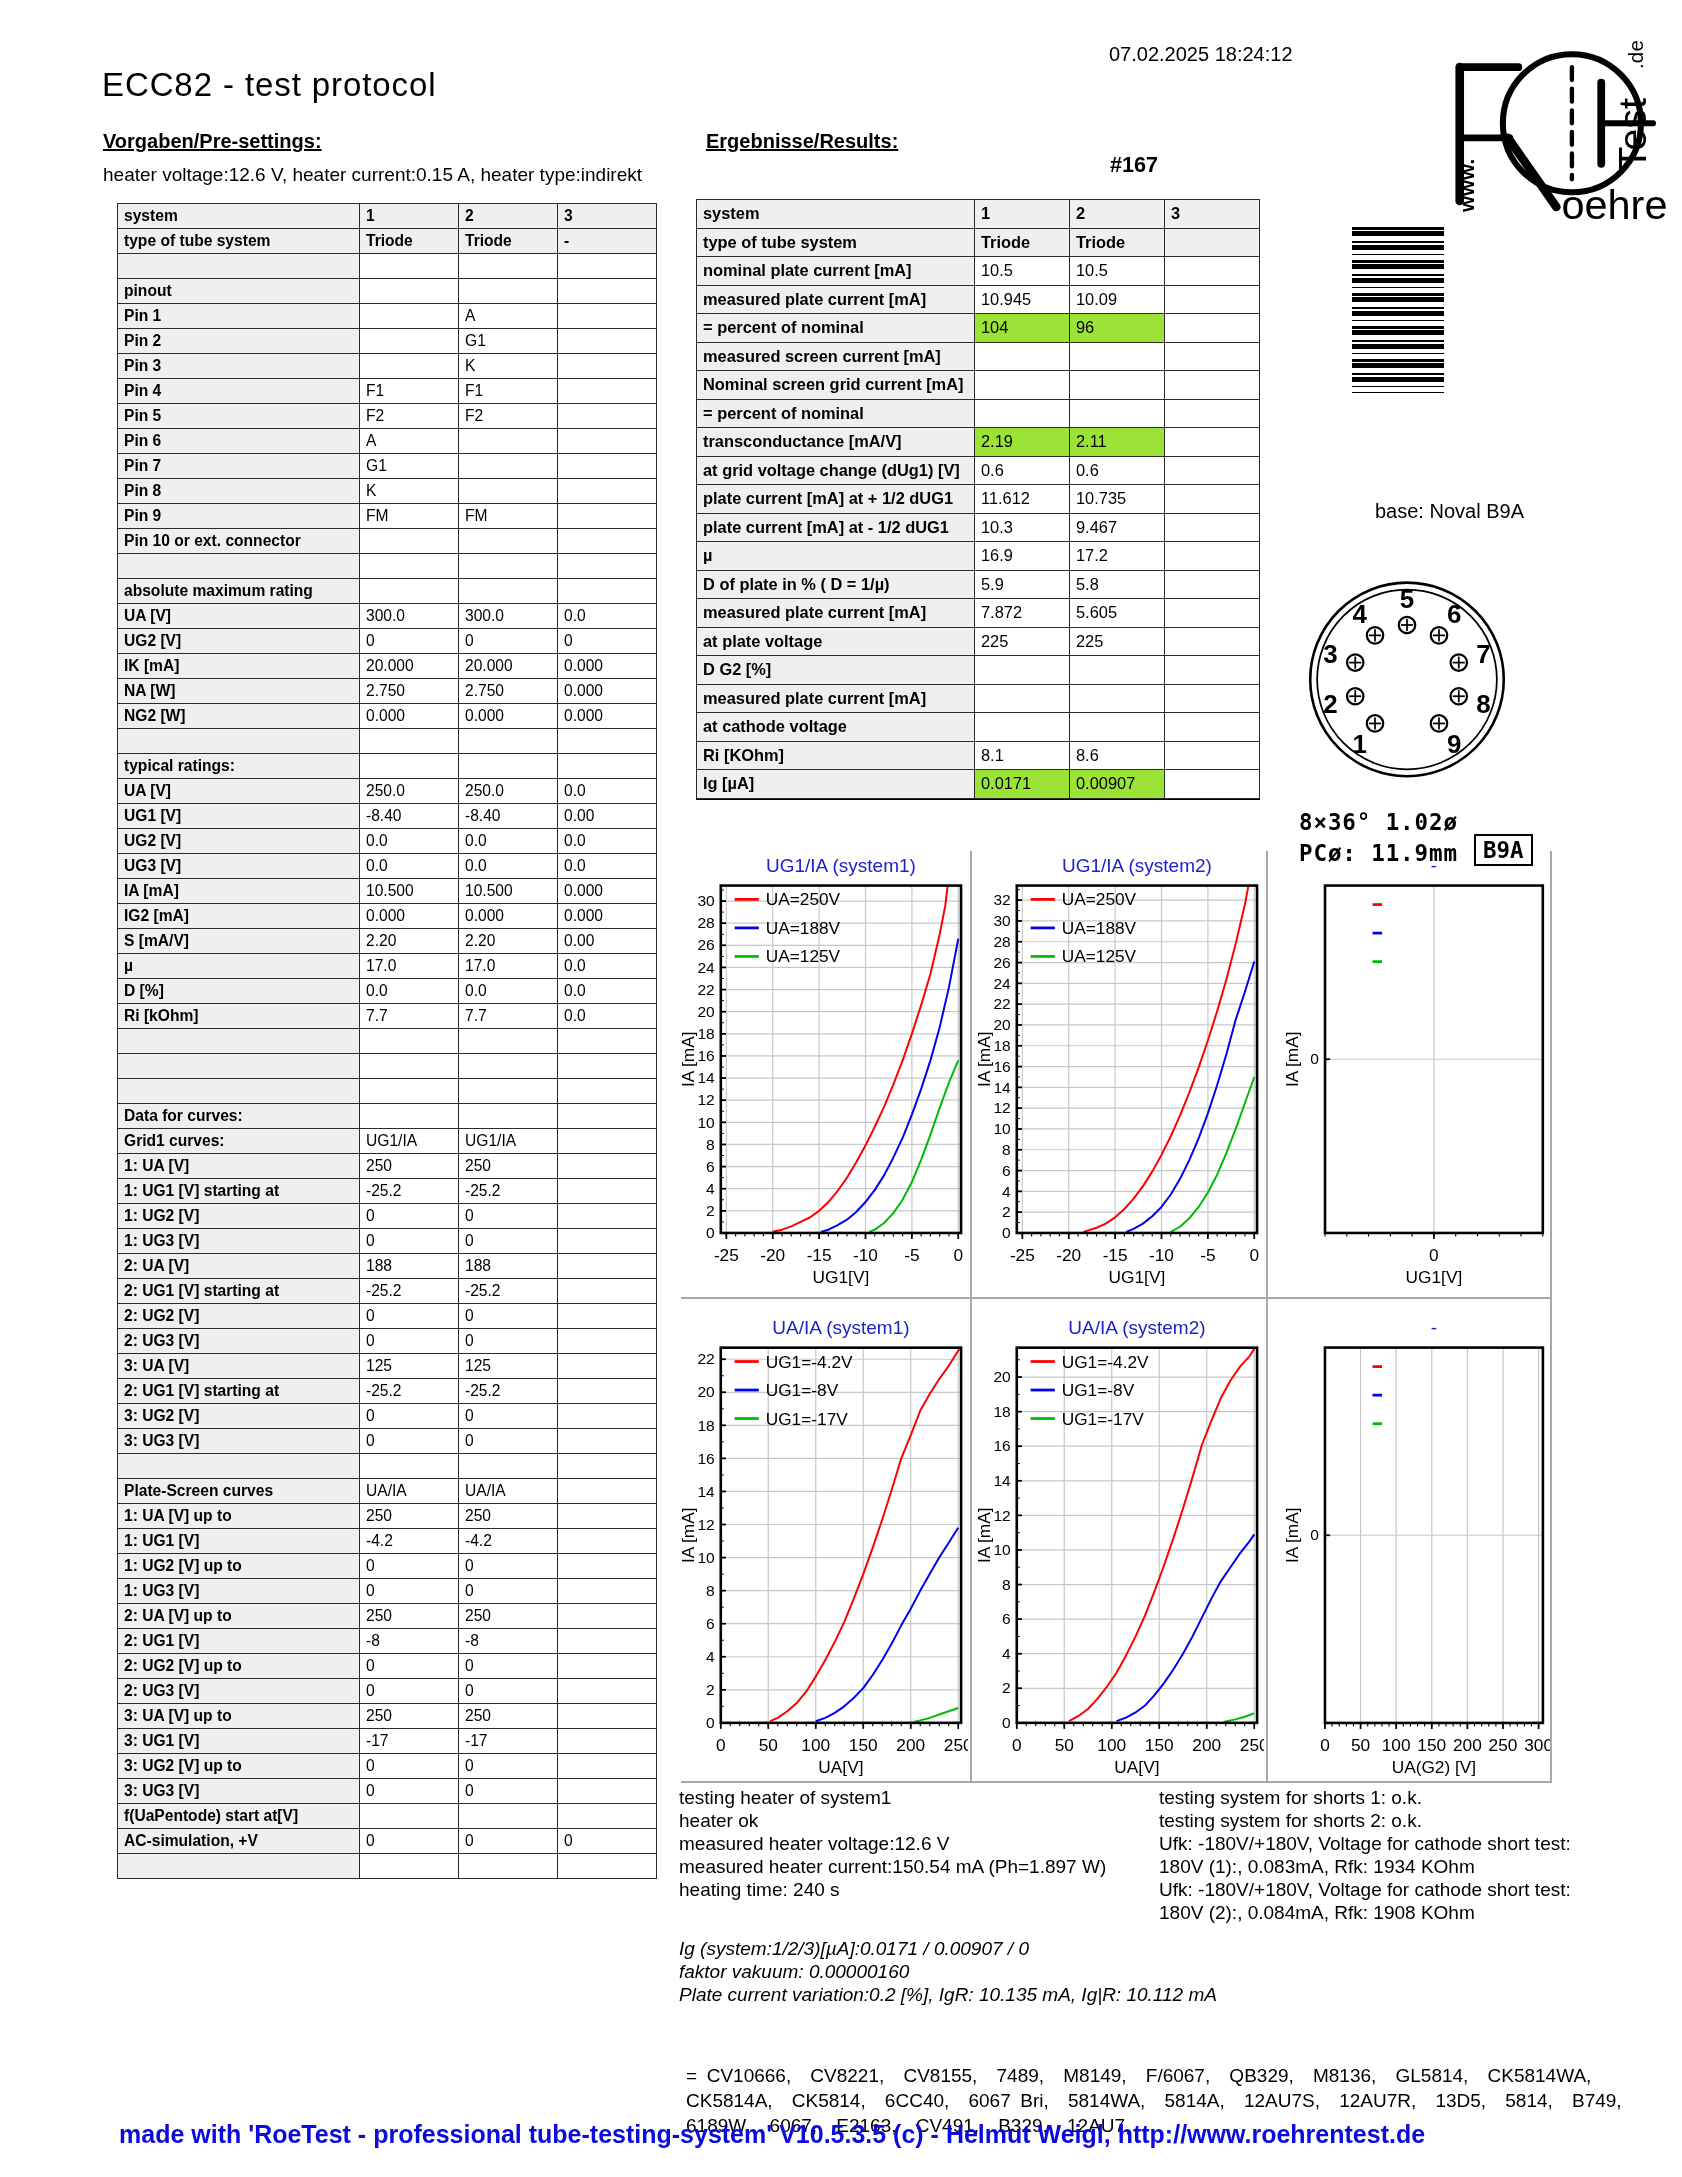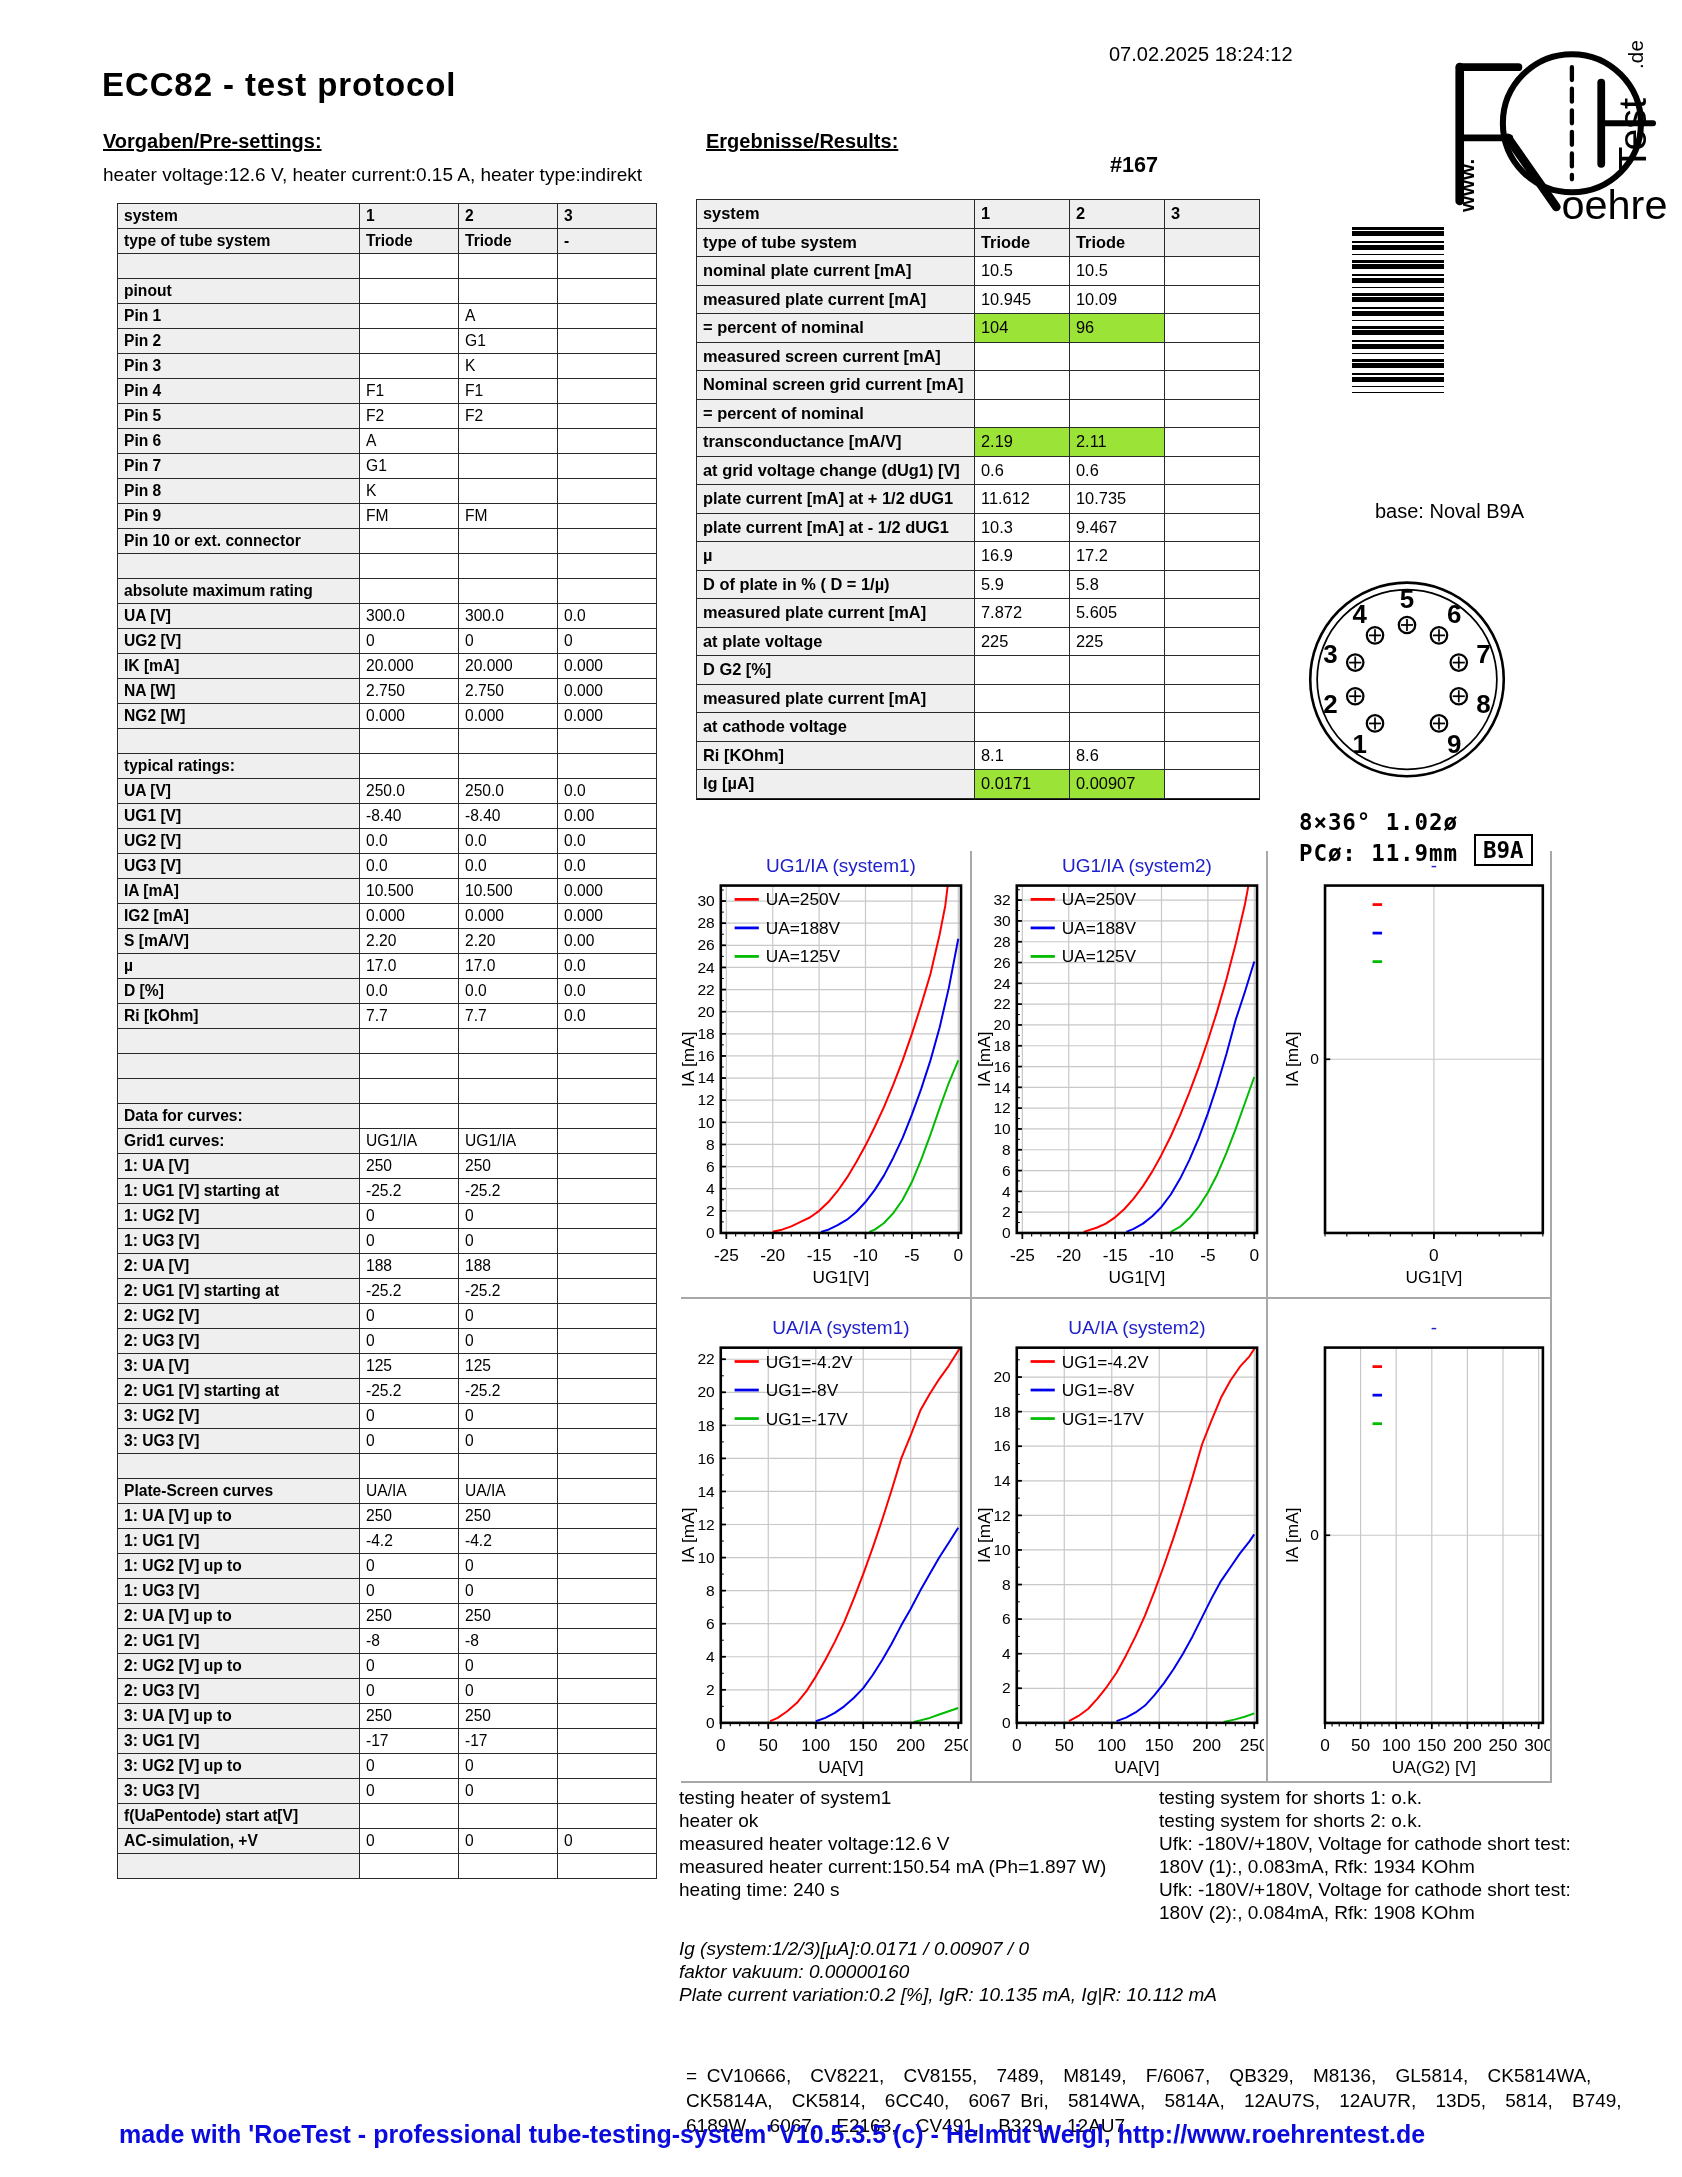--- a/index.html
+++ b/index.html
@@ -13,21 +13,21 @@
   .rtable .tl,.rtable .tv{box-sizing:border-box;border-right:1.7px solid #2a2a2a;border-bottom:1.7px solid #2a2a2a;
       padding:0 6px;display:flex;align-items:center;white-space:nowrap;overflow:hidden;}
   .rtable .tl{width:var(--lw);background:#efefef;font-weight:bold;}
   .rtable .tv{width:var(--cw);background:#fff;}
   .rtable .tv.head{background:#efefef;font-weight:bold;}
   .rtable .tv.hl{background:var(--hl,#9BE437);}
   .pres{--lw:242px;--cw:99px;--rh:25px;font-size:15.6px;}
   .res{--lw:278px;--cw:95px;--rh:28.5px;font-size:16.4px;border-bottom:1.7px solid #000;}
 
   
-  .title{left:102px;top:66px;font-size:33px;font-weight:bold;letter-spacing:0.9px;}
+  .title{left:102px;top:66px;font-size:33px;font-weight:normal;letter-spacing:0.9px;}
   .datetime{left:1109px;top:43px;font-size:20px;}
   .heading{font-size:20px;font-weight:bold;text-decoration:underline;}
   .heaterline{left:103px;top:164px;font-size:19px;}
   .serial{left:1110px;top:152px;font-size:21.6px;font-weight:bold;}
   .baselabel{left:1375px;top:500px;font-size:20px;}
   .dimtext{font-family:"DejaVu Sans Mono",monospace;font-weight:bold;font-size:22.5px;letter-spacing:0.9px;}
   .b9abox{left:1474px;top:834px;border:2.6px solid #000;padding:0.9px 7px;
           font-family:"DejaVu Sans Mono",monospace;font-weight:bold;font-size:22.5px;}
   .barcode{left:1352px;top:227px;width:92px;height:166px;background:
      repeating-linear-gradient(180deg,#000 0 2.6px,#fff 2.6px 4.3px,#000 4.3px 8.6px,#fff 8.6px 14px,

